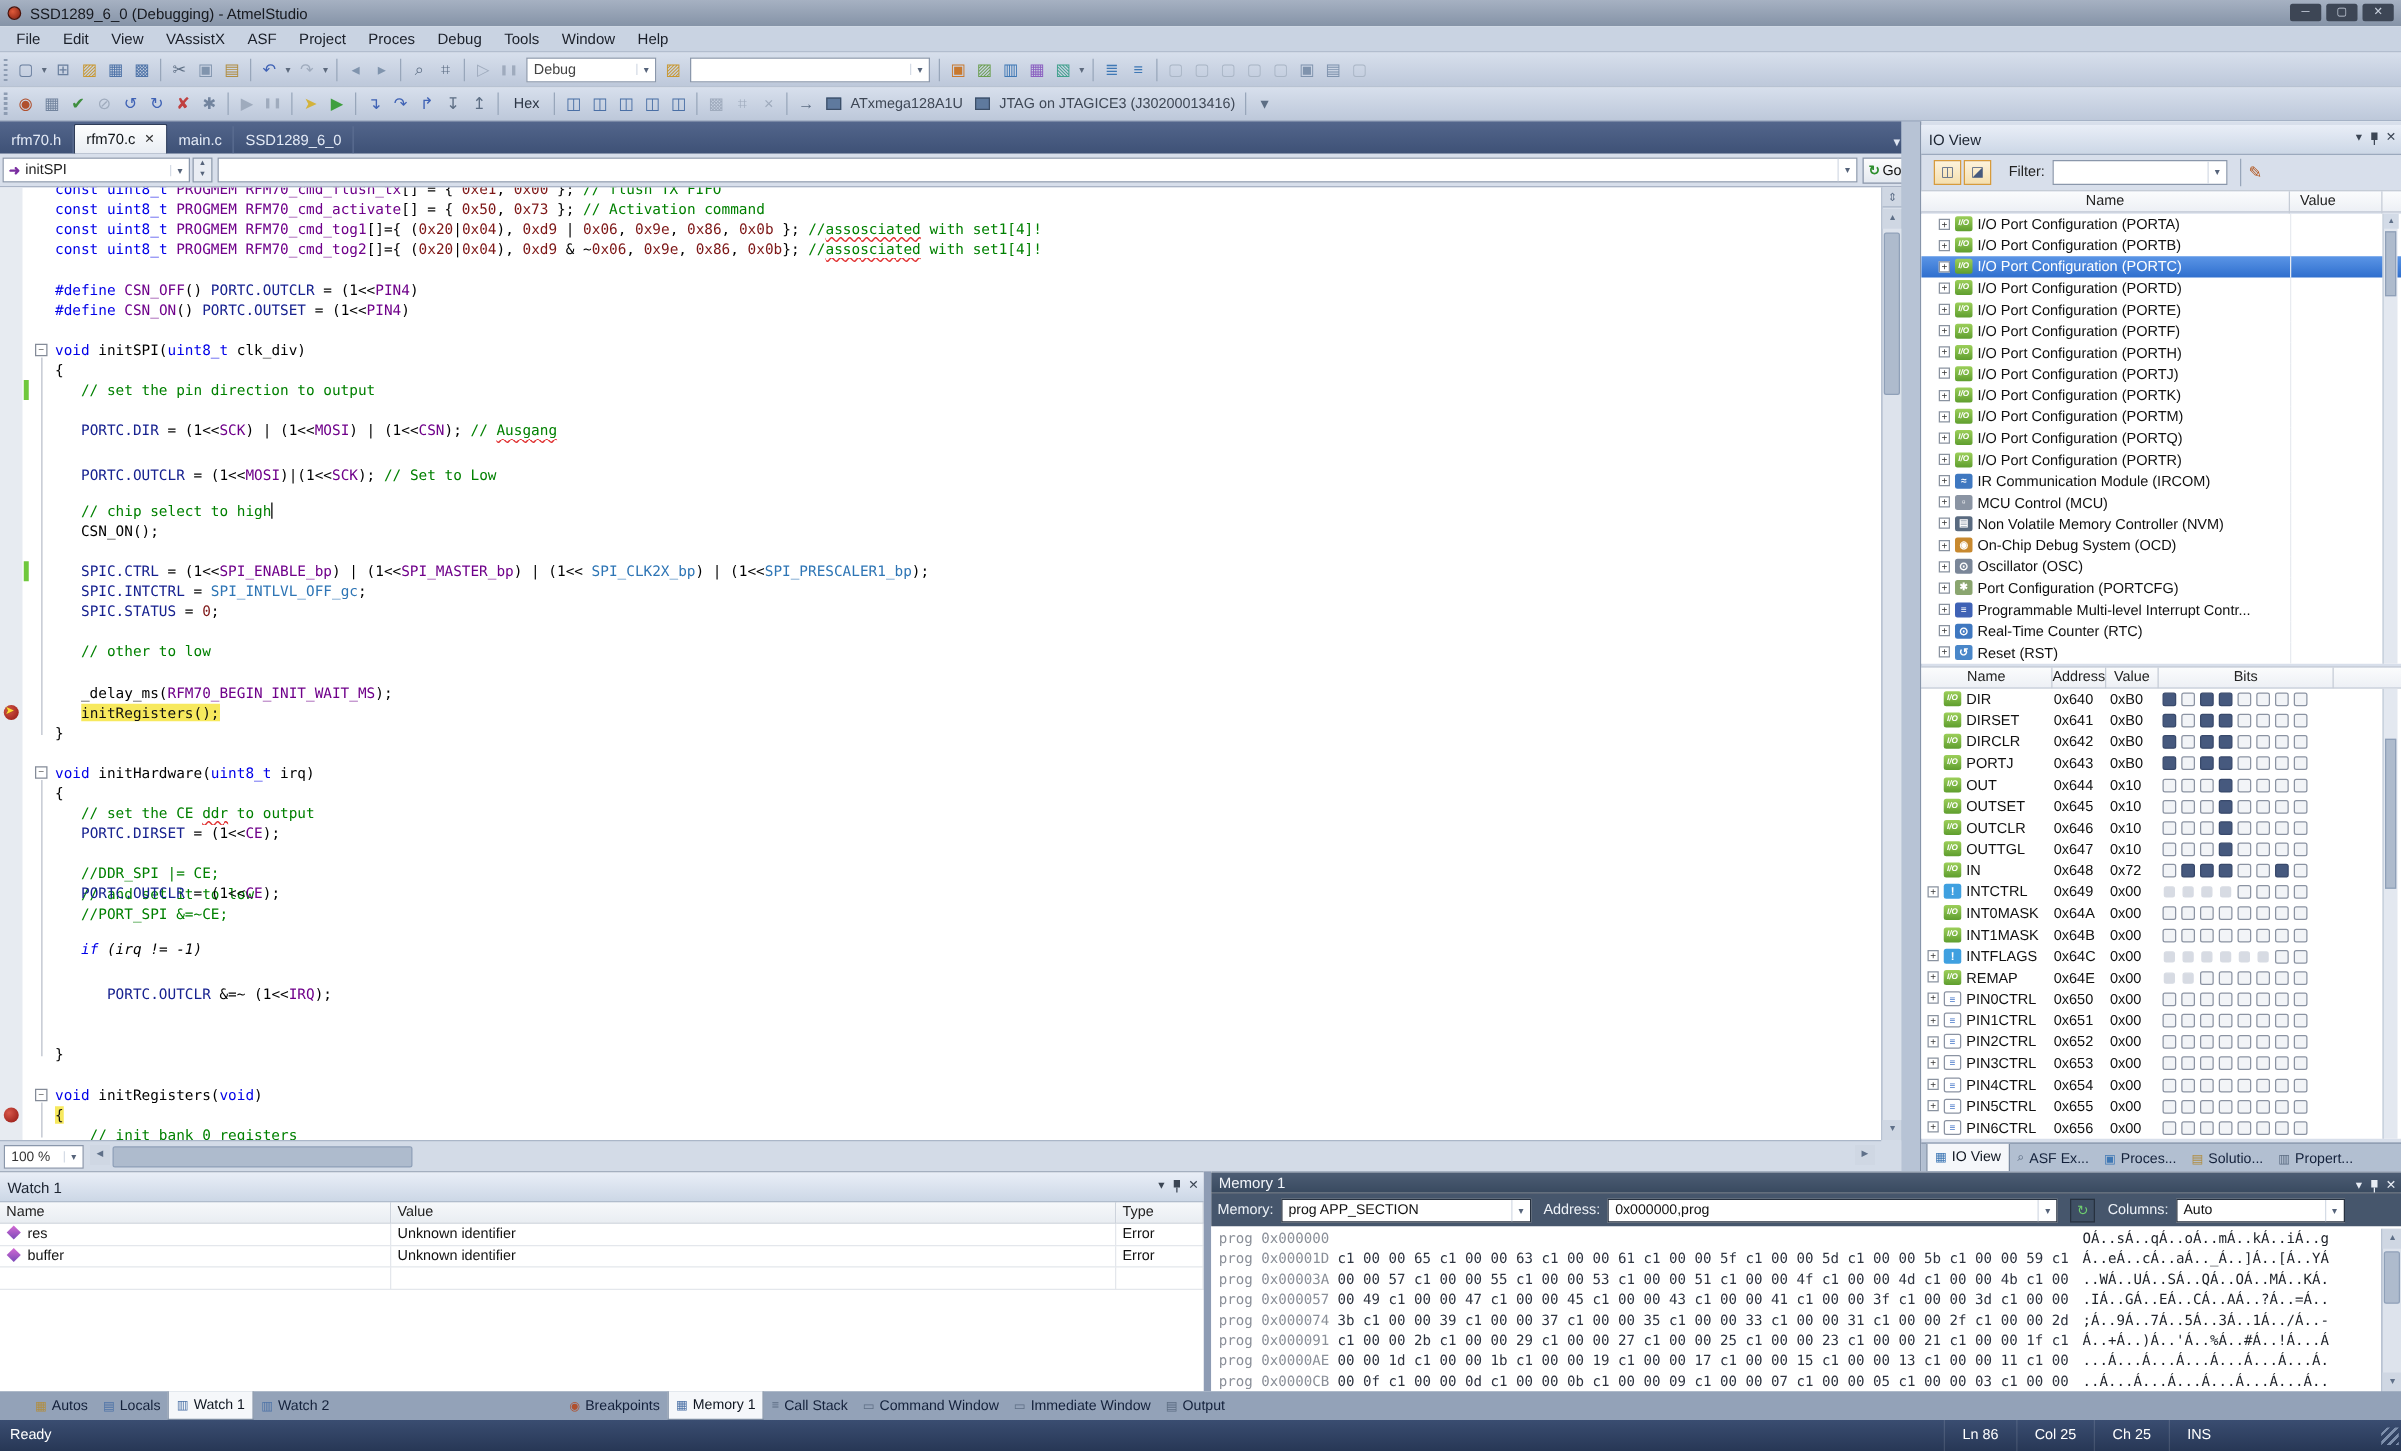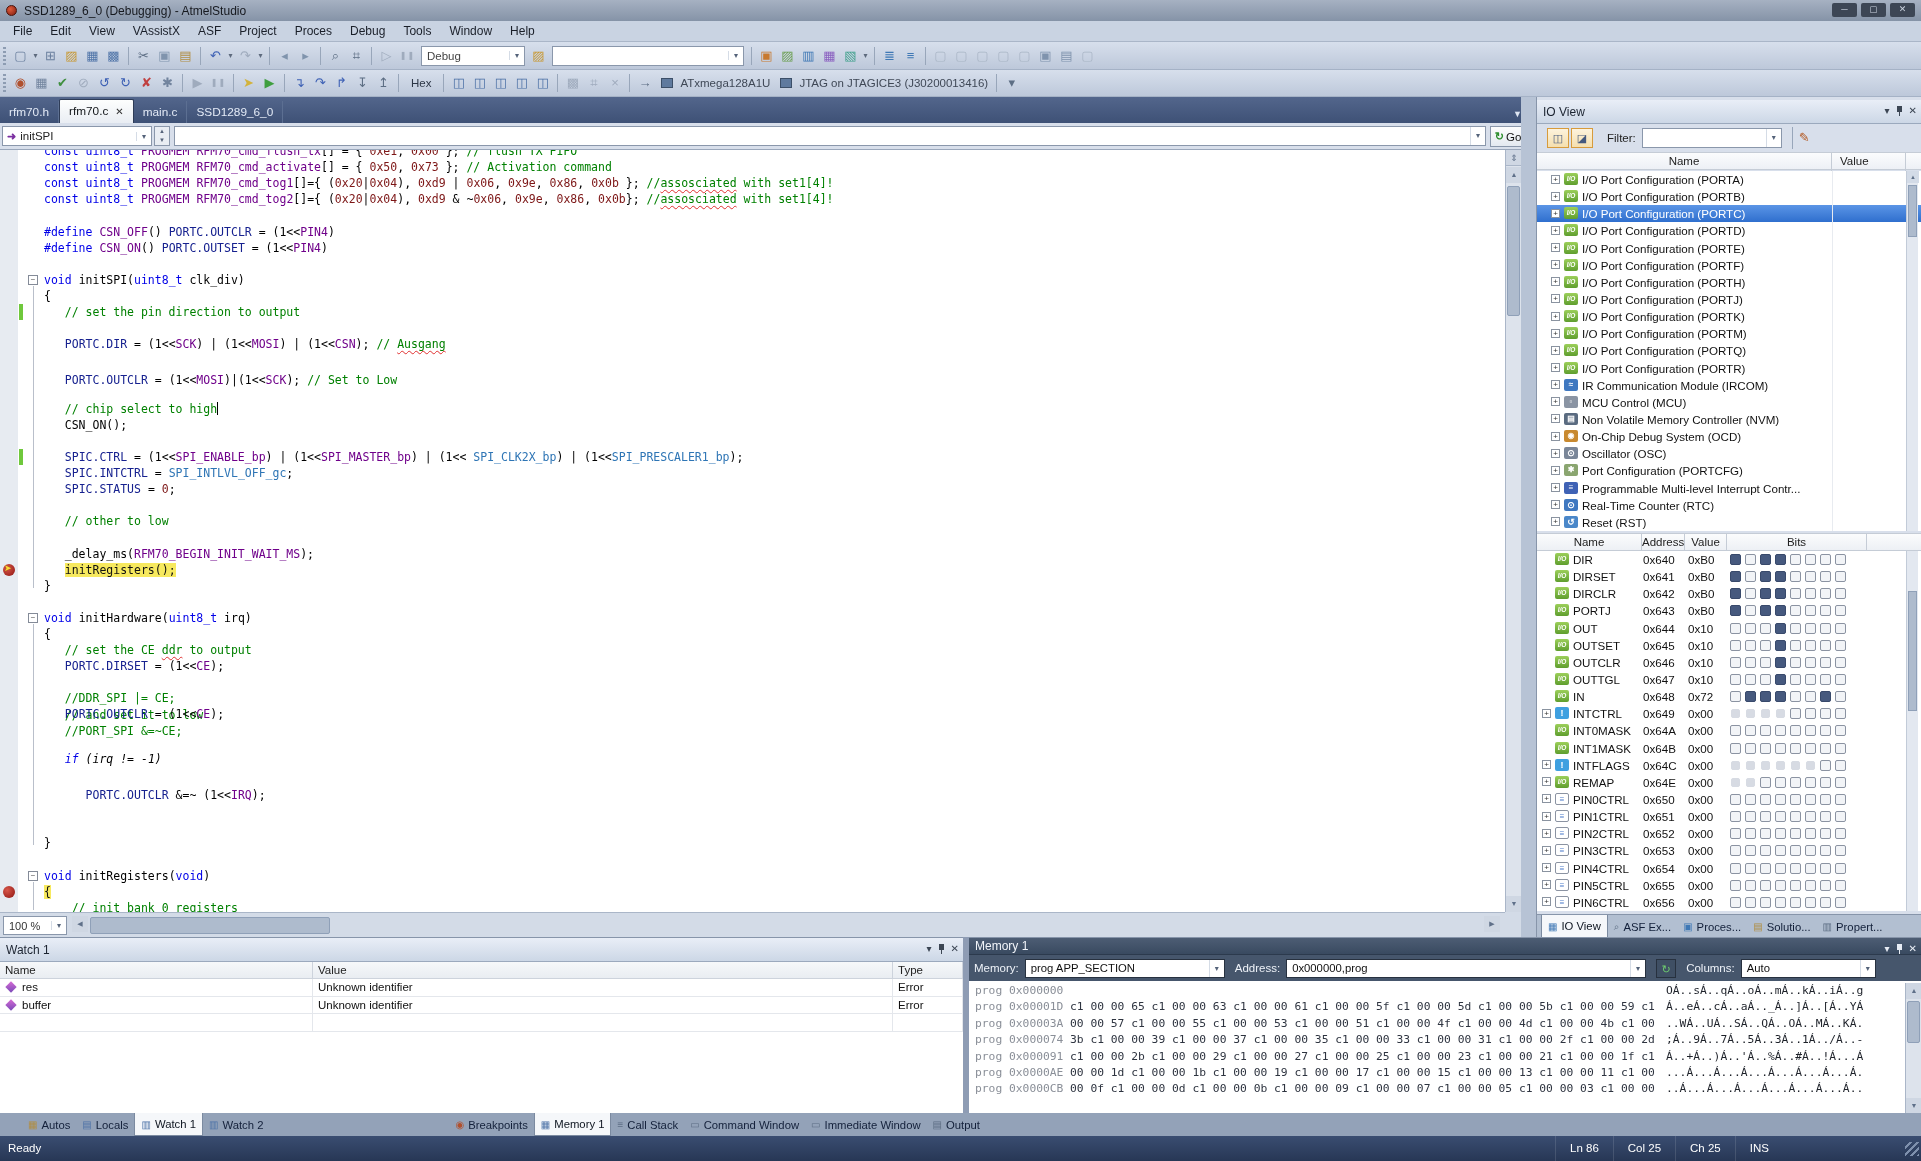--- a/index.html
+++ b/index.html
@@ -1143,20 +1143,25 @@
           <div class="maddr">prog 0x00001D</div>
           <div class="mhex">c1 00 00 65 c1 00 00 63 c1 00 00 61 c1 00 00 5f c1 00 00 5d c1 00 00 5b c1 00 00 59 c1</div>
           <div class="masc">Á..eÁ..cÁ..aÁ.._Á..]Á..[Á..YÁ</div>
         </div>
         <div class="mrow">
           <div class="maddr">prog 0x00003A</div>
           <div class="mhex">00 00 57 c1 00 00 55 c1 00 00 53 c1 00 00 51 c1 00 00 4f c1 00 00 4d c1 00 00 4b c1 00</div>
           <div class="masc">..WÁ..UÁ..SÁ..QÁ..OÁ..MÁ..KÁ.</div>
         </div>
         <div class="mrow">
+          <div class="maddr">prog 0x000057</div>
+          <div class="mhex">00 49 c1 00 00 47 c1 00 00 45 c1 00 00 43 c1 00 00 41 c1 00 00 3f c1 00 00 3d c1 00 00</div>
+          <div class="masc">.IÁ..GÁ..EÁ..CÁ..AÁ..?Á..=Á..</div>
+        </div>
+        <div class="mrow">
           <div class="maddr">prog 0x000074</div>
           <div class="mhex">3b c1 00 00 39 c1 00 00 37 c1 00 00 35 c1 00 00 33 c1 00 00 31 c1 00 00 2f c1 00 00 2d</div>
           <div class="masc">;Á..9Á..7Á..5Á..3Á..1Á../Á..-</div>
         </div>
         <div class="mrow">
           <div class="maddr">prog 0x000091</div>
           <div class="mhex">c1 00 00 2b c1 00 00 29 c1 00 00 27 c1 00 00 25 c1 00 00 23 c1 00 00 21 c1 00 00 1f c1</div>
           <div class="masc">Á..+Á..)Á..'Á..%Á..#Á..!Á...Á</div>
         </div>
         <div class="mrow">

